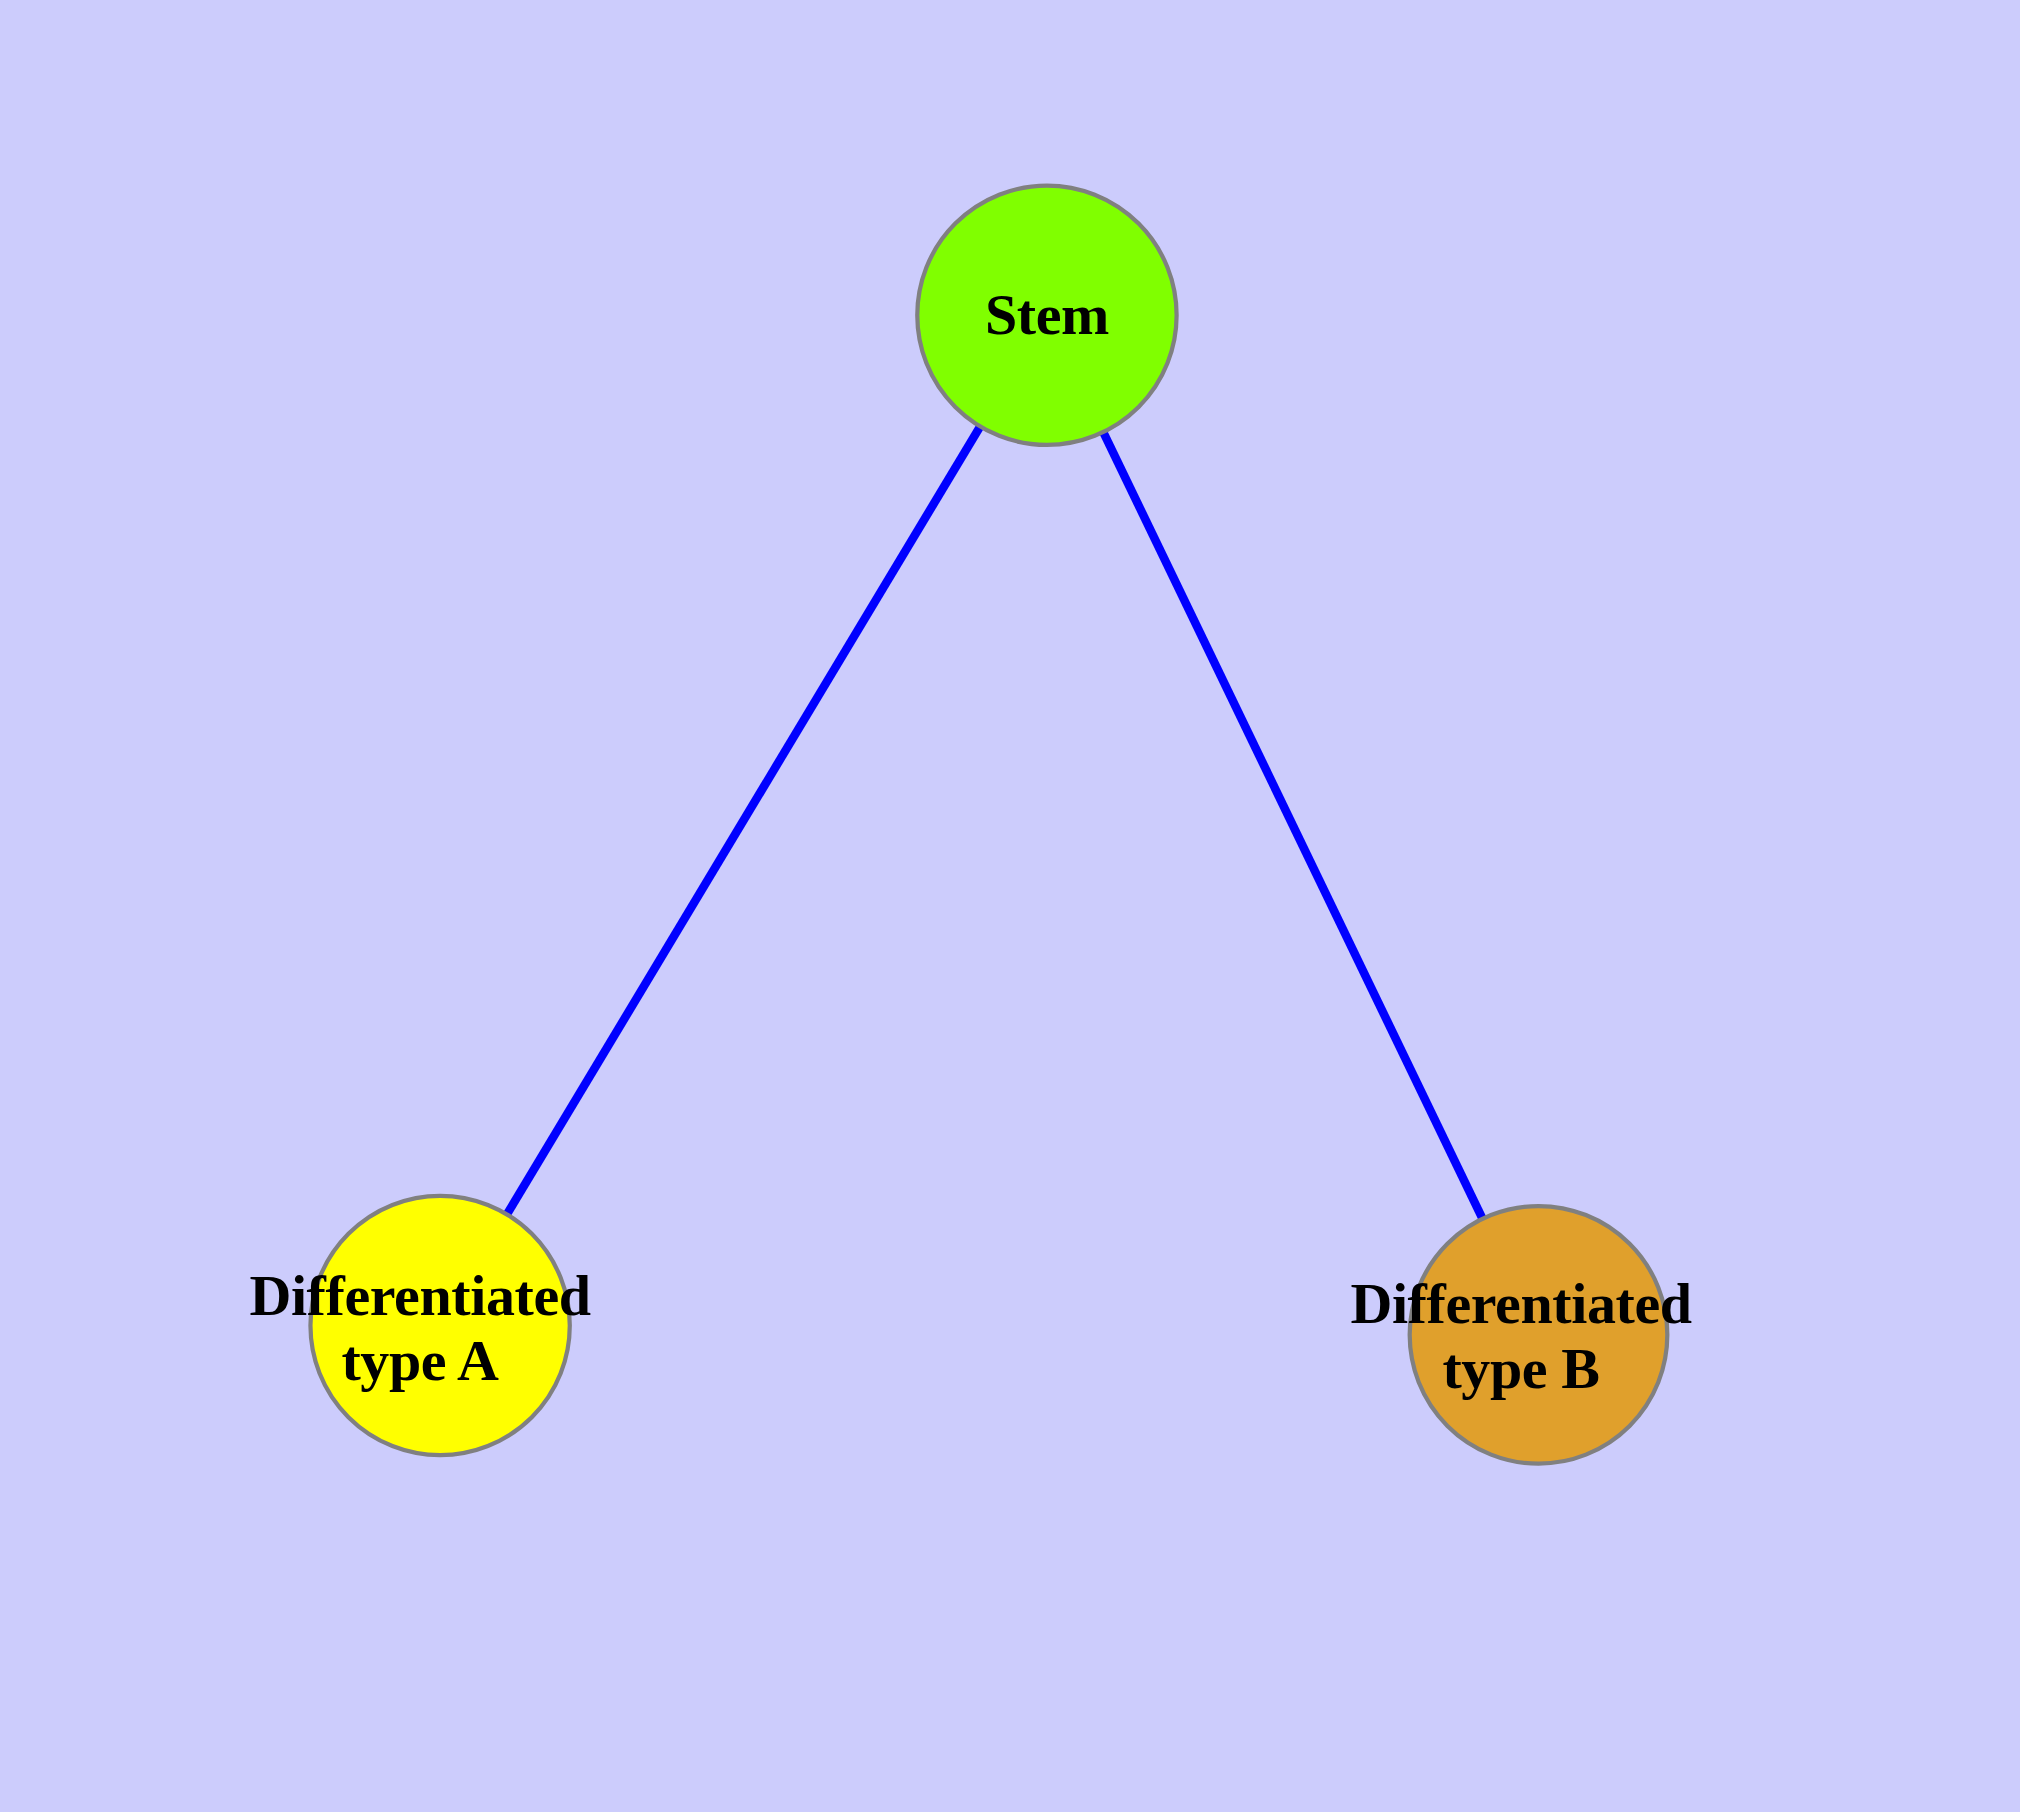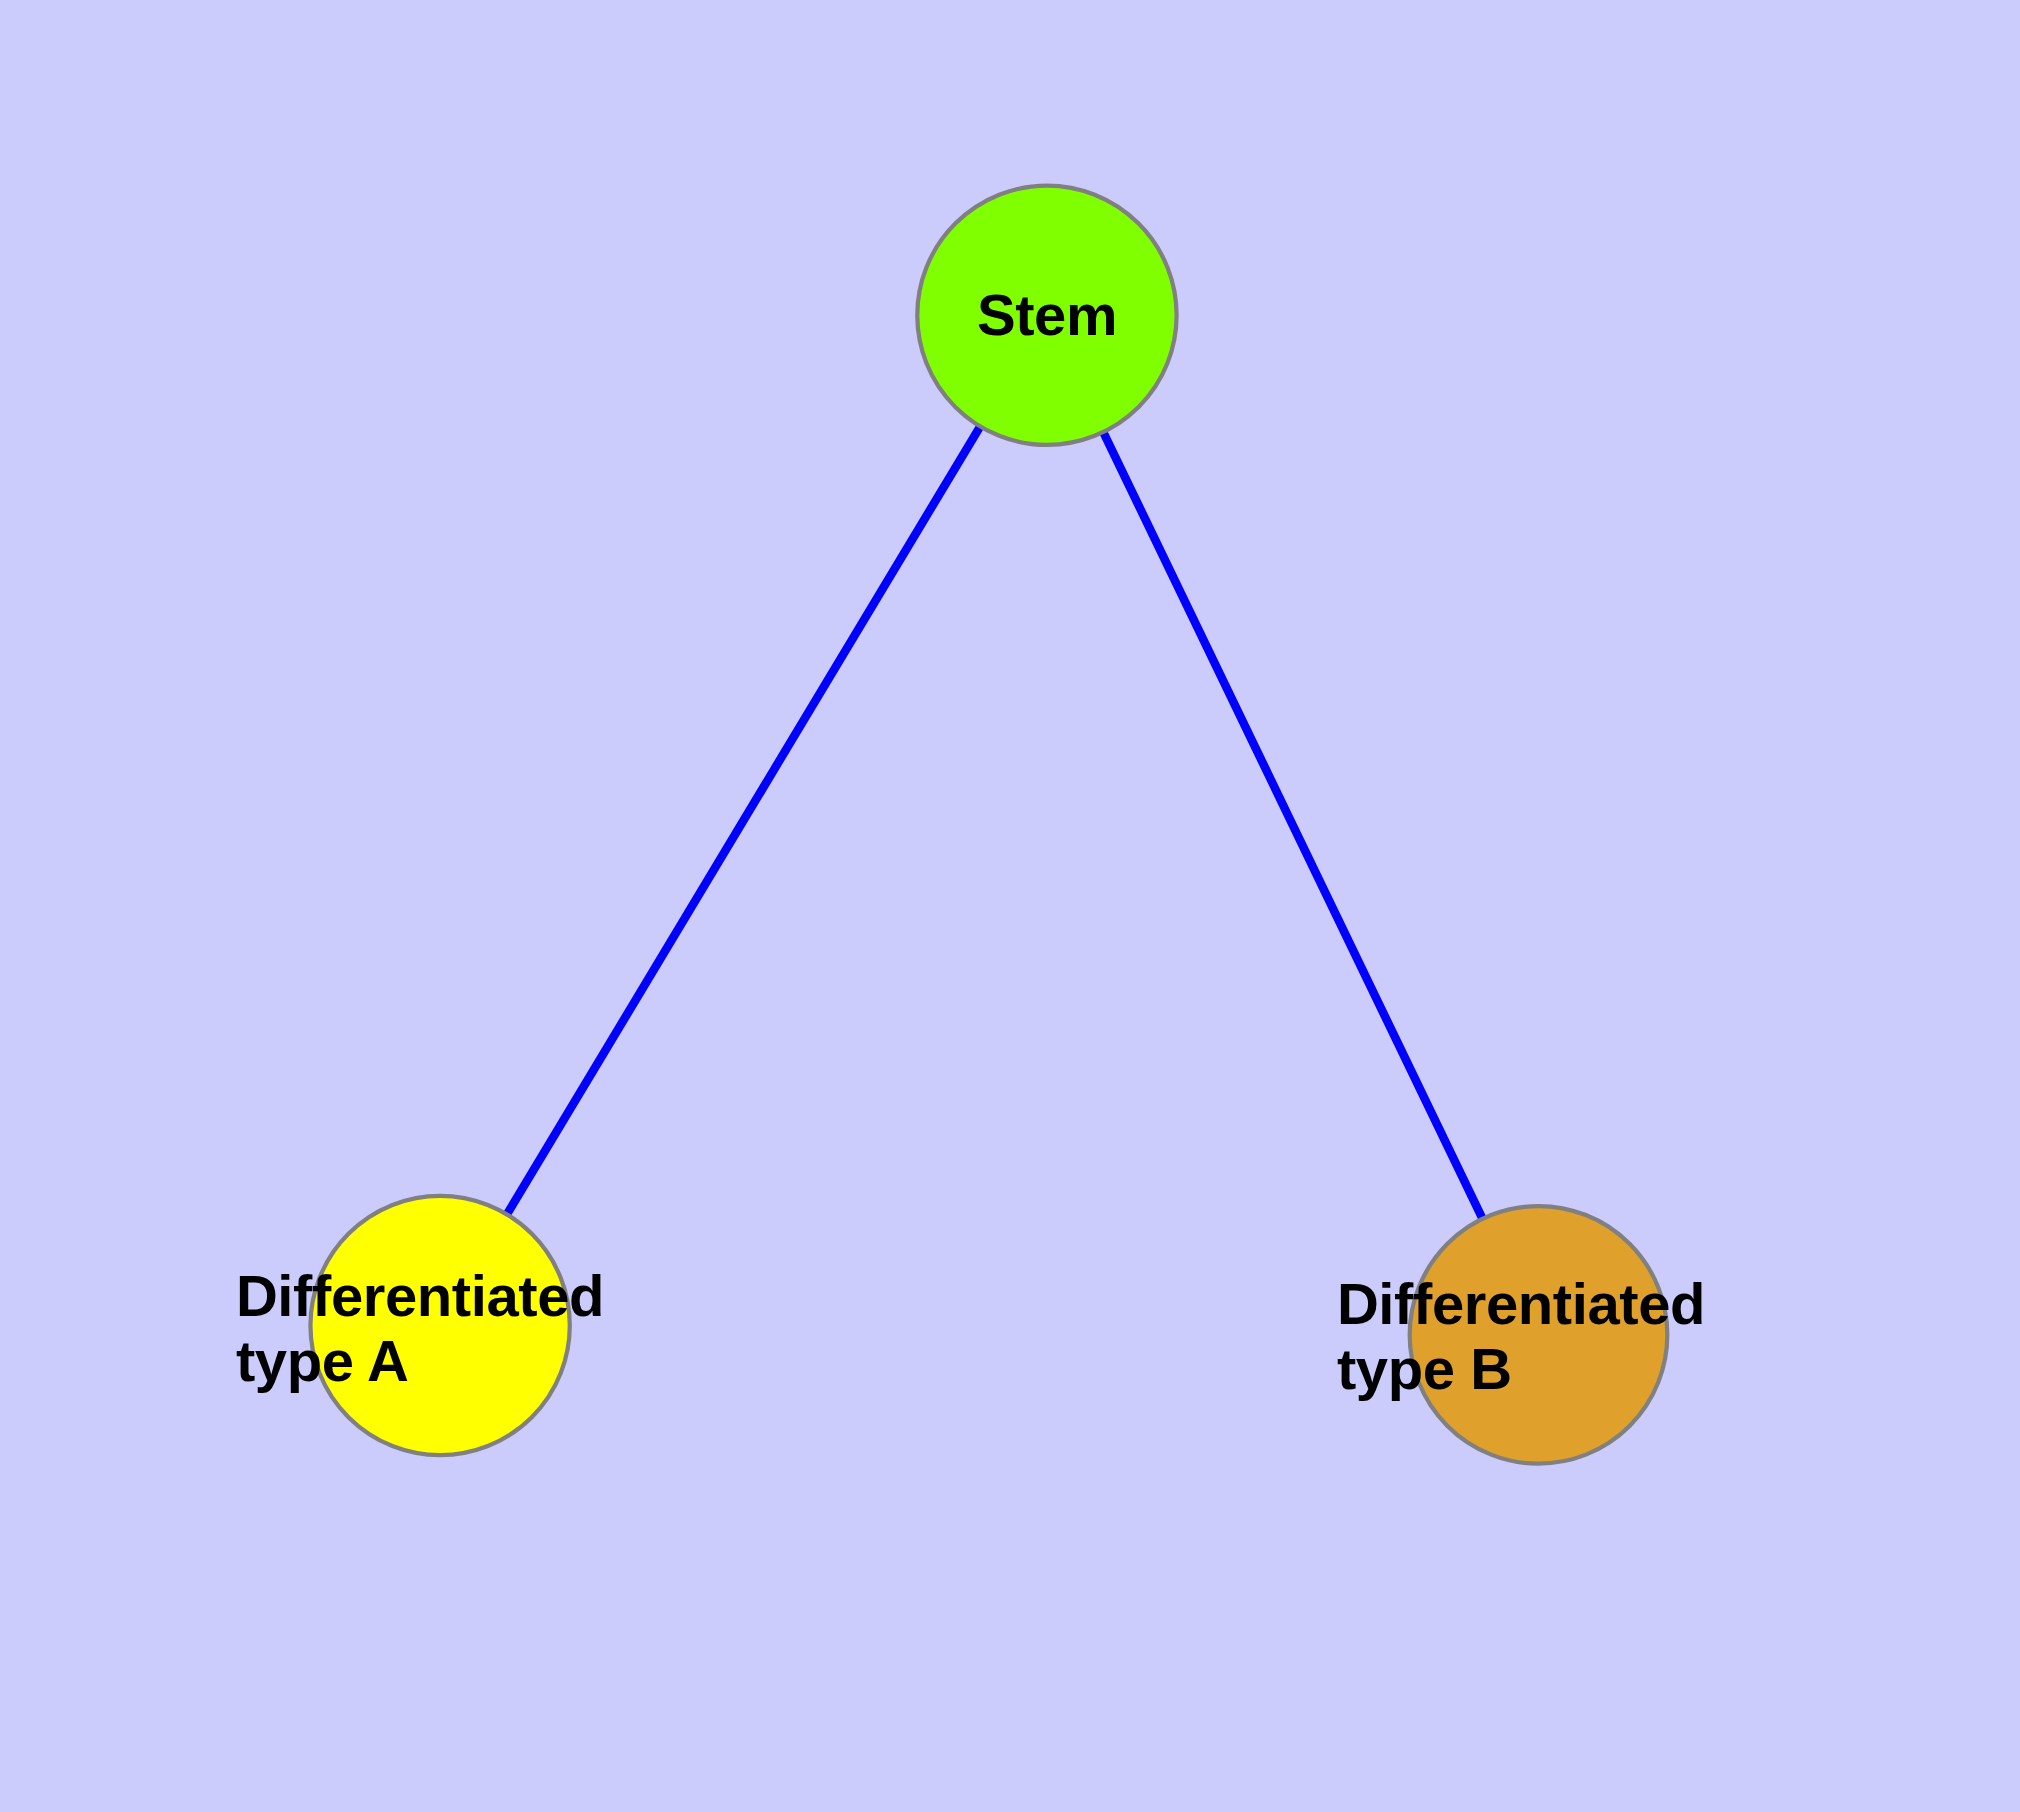--- a/index.html
+++ b/index.html
@@ -22,21 +22,22 @@
   #graph-svg {
     position: absolute;
     left: 0; top: 0;
     width: 2021px;
     height: 1812px;
   }
   .node-label {
     position: absolute;
     color: #000000;
     font-weight: bold;
-    font-family: Liberation Sans, sans-serif;
+    font-family: Liberation Serif, serif;
+    text-align: center;
     line-height: 1.12;
     white-space: pre;
     letter-spacing: -0.4px;
     pointer-events: none;
     user-select: none;
   }
   #label-stem {
     font-size: 58px;
     left: 1047px;
     top: 315px;

